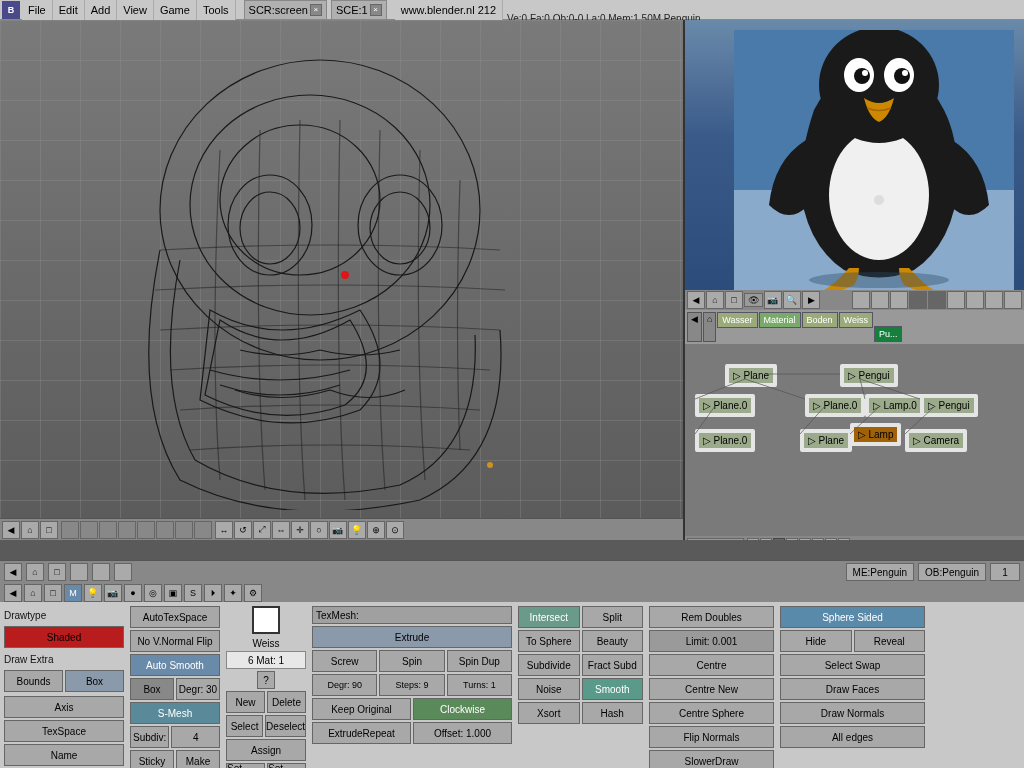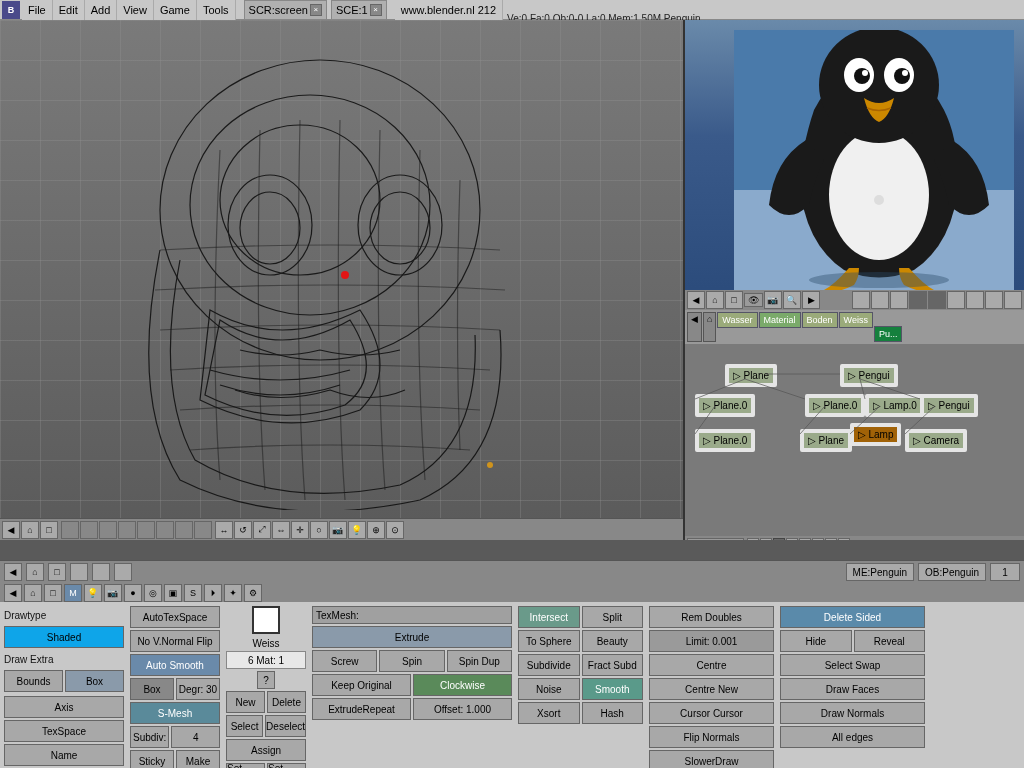--- a/index.html
+++ b/index.html
@@ -528,21 +528,21 @@
     <div class="toolbar-btn">⏵</div>
     <div class="toolbar-btn">✦</div>
     <div class="toolbar-btn">⚙</div>
   </div>
 
   <div id="bottom-content">
 
     <div class="left-col">
       <div class="label-row">Drawtype</div>
       <div class="btn-row">
-        <div class="btn-sm" style="flex:2;background:#0ea5e9;">Shaded</div>
+        <div class="btn-sm" style="flex:2;background:#b91c1c;">Shaded</div>
       </div>
       <div class="label-row">Draw Extra</div>
       <div class="btn-row">
         <div class="btn-sm">Bounds</div>
         <div class="btn-sm" style="background:#8a9aaa;">Box</div>
       </div>
       <div class="btn-row" style="margin-top:2px;">
         <div class="btn-sm">Axis</div>
       </div>
       <div class="btn-row">
@@ -599,20 +599,25 @@
 
     <div class="tex-col">
       <div style="background:#a0a0a0;border:1px solid #666;height:18px;display:flex;align-items:center;padding:0 3px;font-size:10px;width:100%;">TexMesh:</div>
       <div class="btn-full" style="background:#8a9aaa;">Extrude</div>
       <div class="btn-row">
         <div class="btn-sm">Screw</div>
         <div class="btn-sm">Spin</div>
         <div class="btn-sm">Spin Dup</div>
       </div>
       <div class="btn-row">
+        <div class="btn-sm" style="font-size:9px;">Degr: 90</div>
+        <div class="btn-sm" style="font-size:9px;">Steps: 9</div>
+        <div class="btn-sm" style="font-size:9px;">Turns: 1</div>
+      </div>
+      <div class="btn-row">
         <div class="btn-sm">Keep Original</div>
         <div class="btn-sm" style="background:#5a8a5a;color:white;">Clockwise</div>
       </div>
       <div class="btn-row">
         <div class="btn-sm">ExtrudeRepeat</div>
         <div class="btn-sm">Offset: 1.000</div>
       </div>
     </div>
 
     <div class="ops-col">
@@ -636,28 +641,28 @@
         <div class="btn-sm">Xsort</div>
         <div class="btn-sm">Hash</div>
       </div>
     </div>
 
     <div class="ops-col2">
       <div class="btn-full">Rem Doubles</div>
       <div class="btn-full" style="background:#9a9a9a;">Limit: 0.001</div>
       <div class="btn-full">Centre</div>
       <div class="btn-full">Centre New</div>
-      <div class="btn-full">Cursor Cursor</div>
+      <div class="btn-full">Centre Sphere</div>
       <div class="btn-full">Flip Normals</div>
       <div class="btn-full">SlowerDraw</div>
 
     </div>
 
     <div class="ops-col4">
-      <div class="btn-full" style="background:#5a8aaa;color:white;">Delete Sided</div>
+      <div class="btn-full" style="background:#5a8aaa;color:white;">Sphere Sided</div>
       <div class="btn-row">
         <div class="btn-sm">Hide</div>
         <div class="btn-sm">Reveal</div>
       </div>
       <div class="btn-full">Select Swap</div>
       <div class="btn-full">Draw Faces</div>
       <div class="btn-full">Draw Normals</div>
       <div class="btn-full">All edges</div>
     </div>
 

